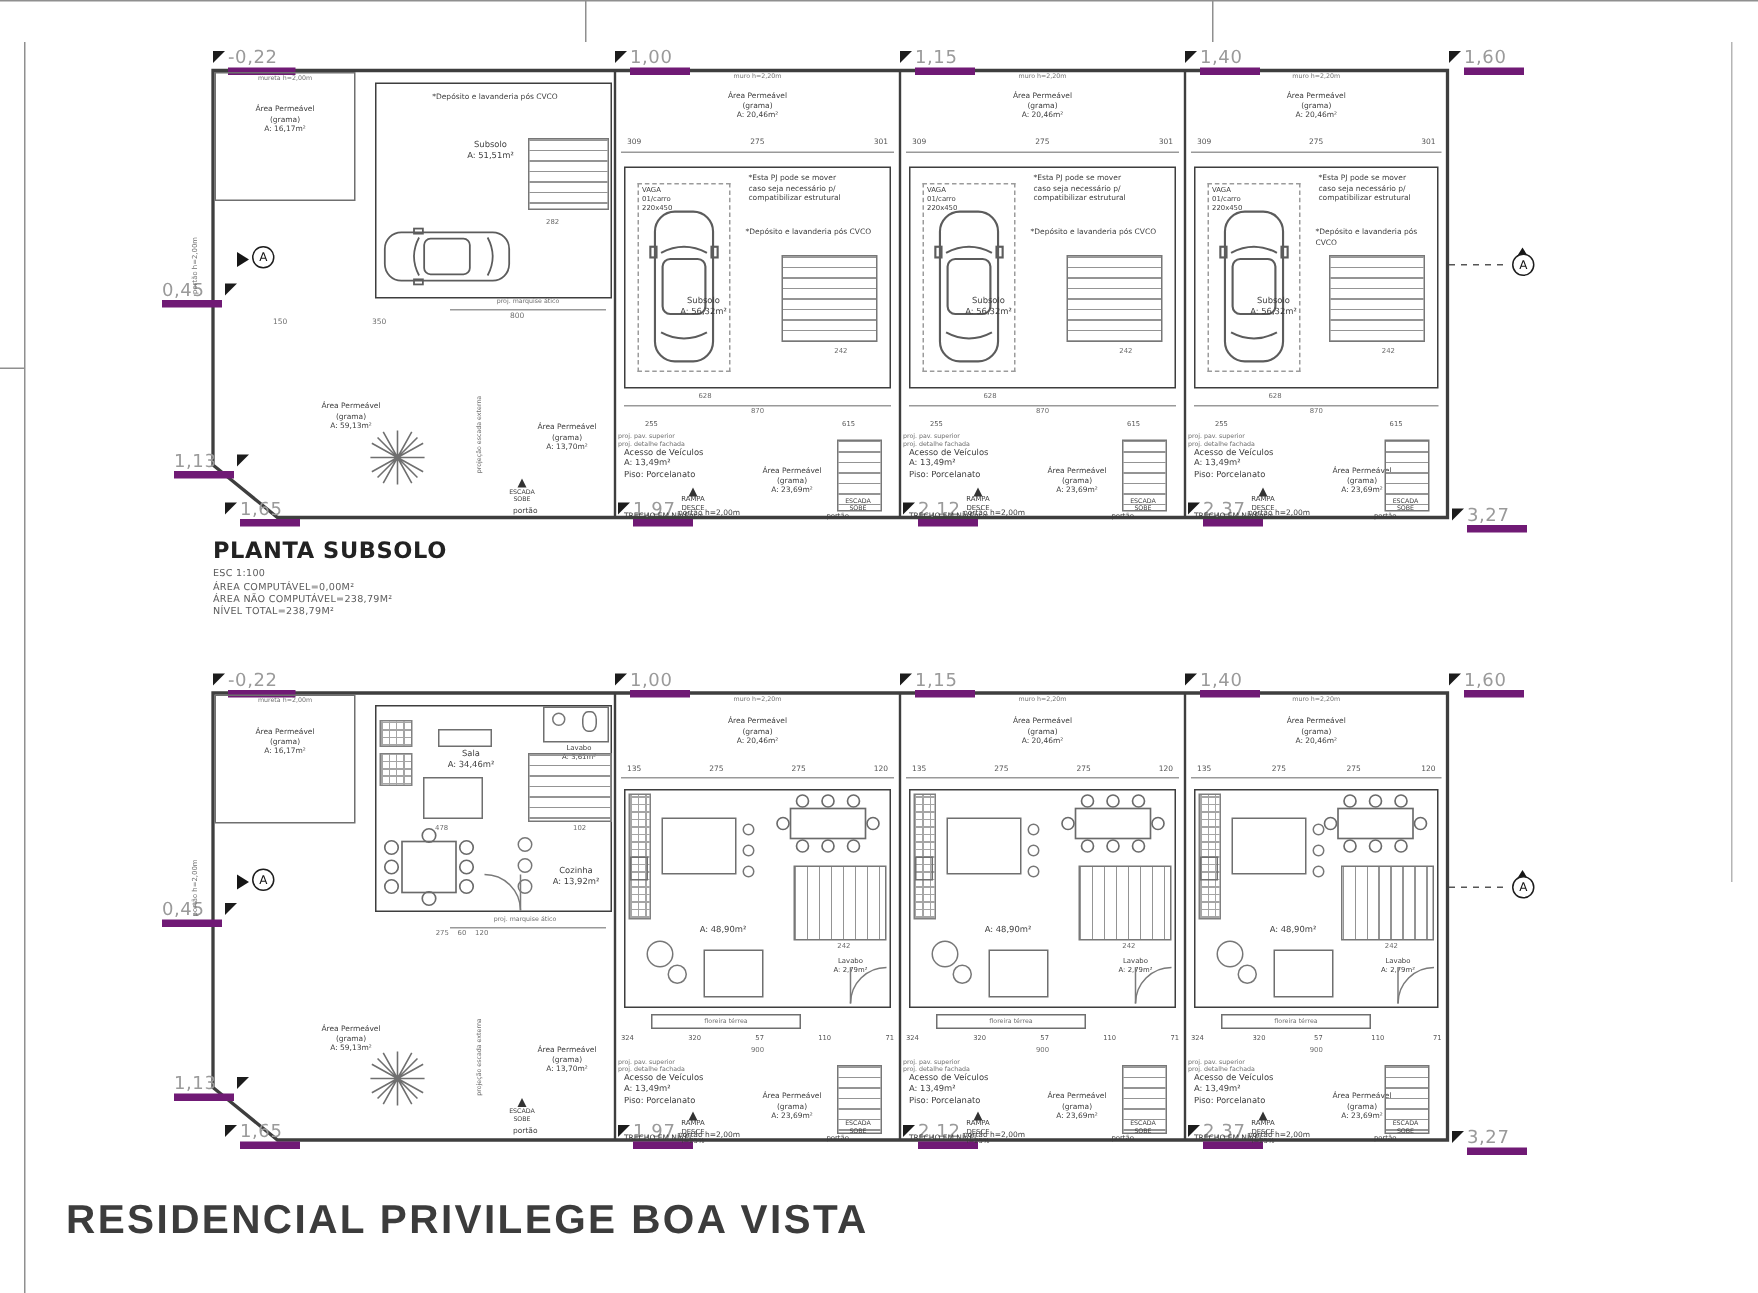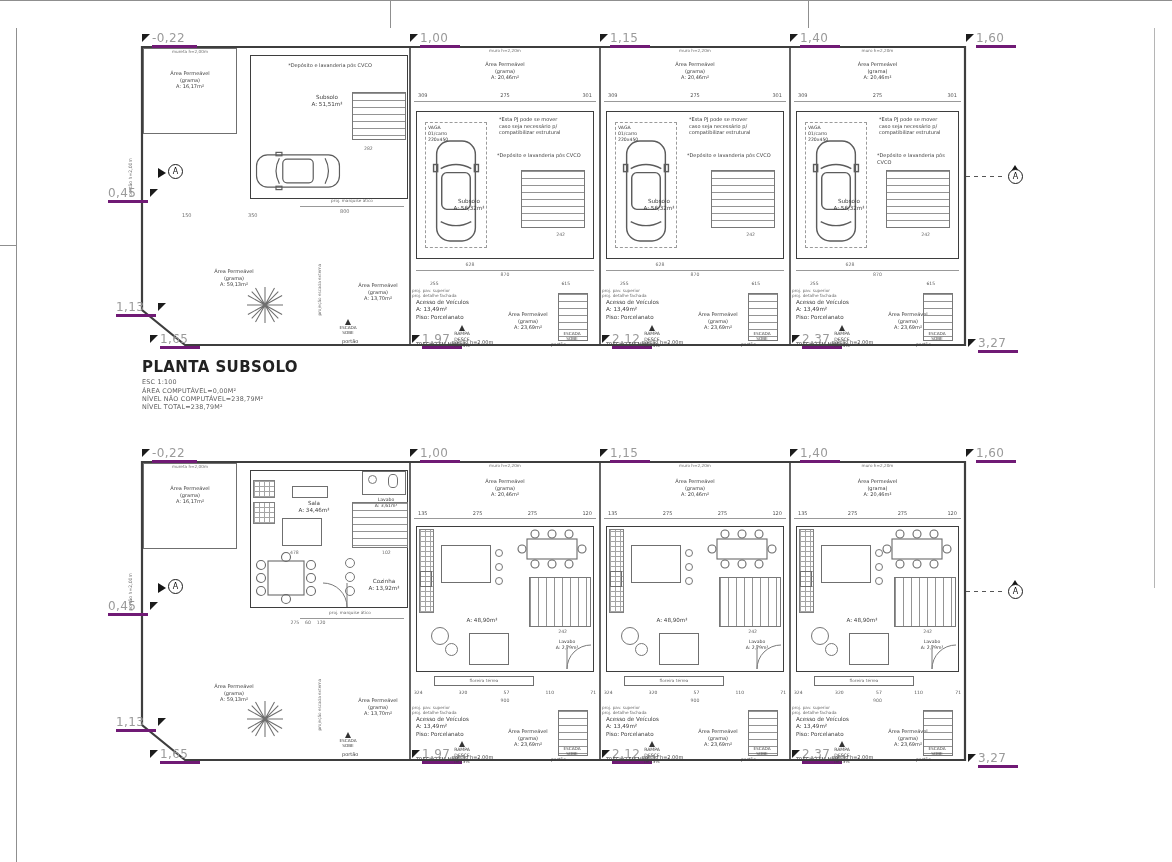--- a/index.html
+++ b/index.html
@@ -5,21 +5,21 @@
 *{box-sizing:border-box;margin:0;padding:0}
 body{margin:0;background:#fff;font-family:"DejaVu Sans",sans-serif}
 #page{position:relative;width:1172px;height:862px;background:#fff;overflow:hidden;color:#3d3d3d}
 .hl{position:absolute;background:#8f8f8f;height:1px}
 .vl{position:absolute;background:#8f8f8f;width:1px}
 .t{position:absolute;text-align:center;color:#3d3d3d;line-height:1.3;white-space:nowrap}
 .tl{text-align:left}
 .s42{font-size:4.2px}.s45{font-size:4.6px}.s5{font-size:5px}.s55{font-size:5.6px}
 .gray{color:#6f6f6f}
 .pre{white-space:pre}
-.lvl{font-size:12px;color:#9a9a9a;letter-spacing:.4px;border-bottom:3px solid #701a75;padding-right:12px}
+.lvl{font-size:12px;color:#9a9a9a;letter-spacing:.4px;border-bottom:5px solid #701a75;padding-right:12px}
 .mark{position:absolute;display:flex;align-items:flex-start;gap:2px}
 .flag{width:0;height:0;border-style:solid;border-width:8px 8px 0 0;border-color:#1c1c1c transparent transparent transparent;margin-top:3px}
 .wall2{position:absolute;border:1.8px solid #3e3e3e;background:#fff}
 .wall1{position:absolute;border:1px solid #6f6f6f}
 .dash{position:absolute;border:1px dashed #9b9b9b}
 .dim{position:absolute;border-top:1px solid #999}
 .dimrow{position:absolute;display:flex;justify-content:space-between;font-size:5px;color:#555}
 .sth{position:absolute;border:1px solid #777;background:repeating-linear-gradient(180deg,#949494 0 1px,transparent 1px 7px)}
 .stv{position:absolute;border:1px solid #777;background:repeating-linear-gradient(90deg,#949494 0 1px,transparent 1px 8px)}
 .hatch{position:absolute;border:1px solid #808080;background:repeating-linear-gradient(0deg,#a5a5a5 0 1px,transparent 1px 5px),repeating-linear-gradient(90deg,#a5a5a5 0 1px,transparent 1px 5px)}
@@ -383,21 +383,21 @@
   <div class="t s42" style="right:8px;width:40px;top:284px">
     <div>ESCADA</div>
         <div>SOBE</div>
   </div>
   <div class="t s45" style="right:34px;top:295px">portão</div>
 </div>
 
   <div id="ttl-name" style="left:142px;top:358px">PLANTA SUBSOLO</div>
   <div class="ttl-line" style="left:142px;top:378px">ESC 1:100</div>
   <div class="ttl-line" style="left:142px;top:387px">ÁREA COMPUTÁVEL=0,00M²</div>
-  <div class="ttl-line" style="left:142px;top:395px">NÍVEL NÃO COMPUTÁVEL=238,79M²</div>
+  <div class="ttl-line" style="left:142px;top:395px">ÁREA NÃO COMPUTÁVEL=238,79M²</div>
   <div class="ttl-line" style="left:142px;top:403px">NÍVEL TOTAL=238,79M²</div>
 
   <svg style="left:140px;top:460px" width="830" height="304" viewBox="0 0 830 304">
     <polygon points="2,2 825,2 825,300 45,300 2,265" fill="none" stroke="#3e3e3e" stroke-width="2.2"></polygon>
     <line x1="270" y1="2" x2="270" y2="300" stroke="#3e3e3e" stroke-width="1.6"></line>
     <line x1="460" y1="2" x2="460" y2="300" stroke="#3e3e3e" stroke-width="1.6"></line>
     <line x1="650" y1="2" x2="650" y2="300" stroke="#3e3e3e" stroke-width="1.6"></line>
   </svg>
 
   <div class="mark" style="left:142px;top:446px">
@@ -775,13 +775,14 @@
         <div>A: 23,69m²</div>
   </div>
   <div class="sth" style="right:12px;width:30px;top:248px;height:46px"></div>
   <div class="t s42" style="right:8px;width:40px;top:284px">
     <div>ESCADA</div>
         <div>SOBE</div>
   </div>
   <div class="t s45" style="right:34px;top:295px">portão</div>
 </div>
 
+  <div id="ptitle" style="left:44px;top:798px">RESIDENCIAL PRIVILEGE BOA VISTA</div>
 </div>
 
 </body></html>

